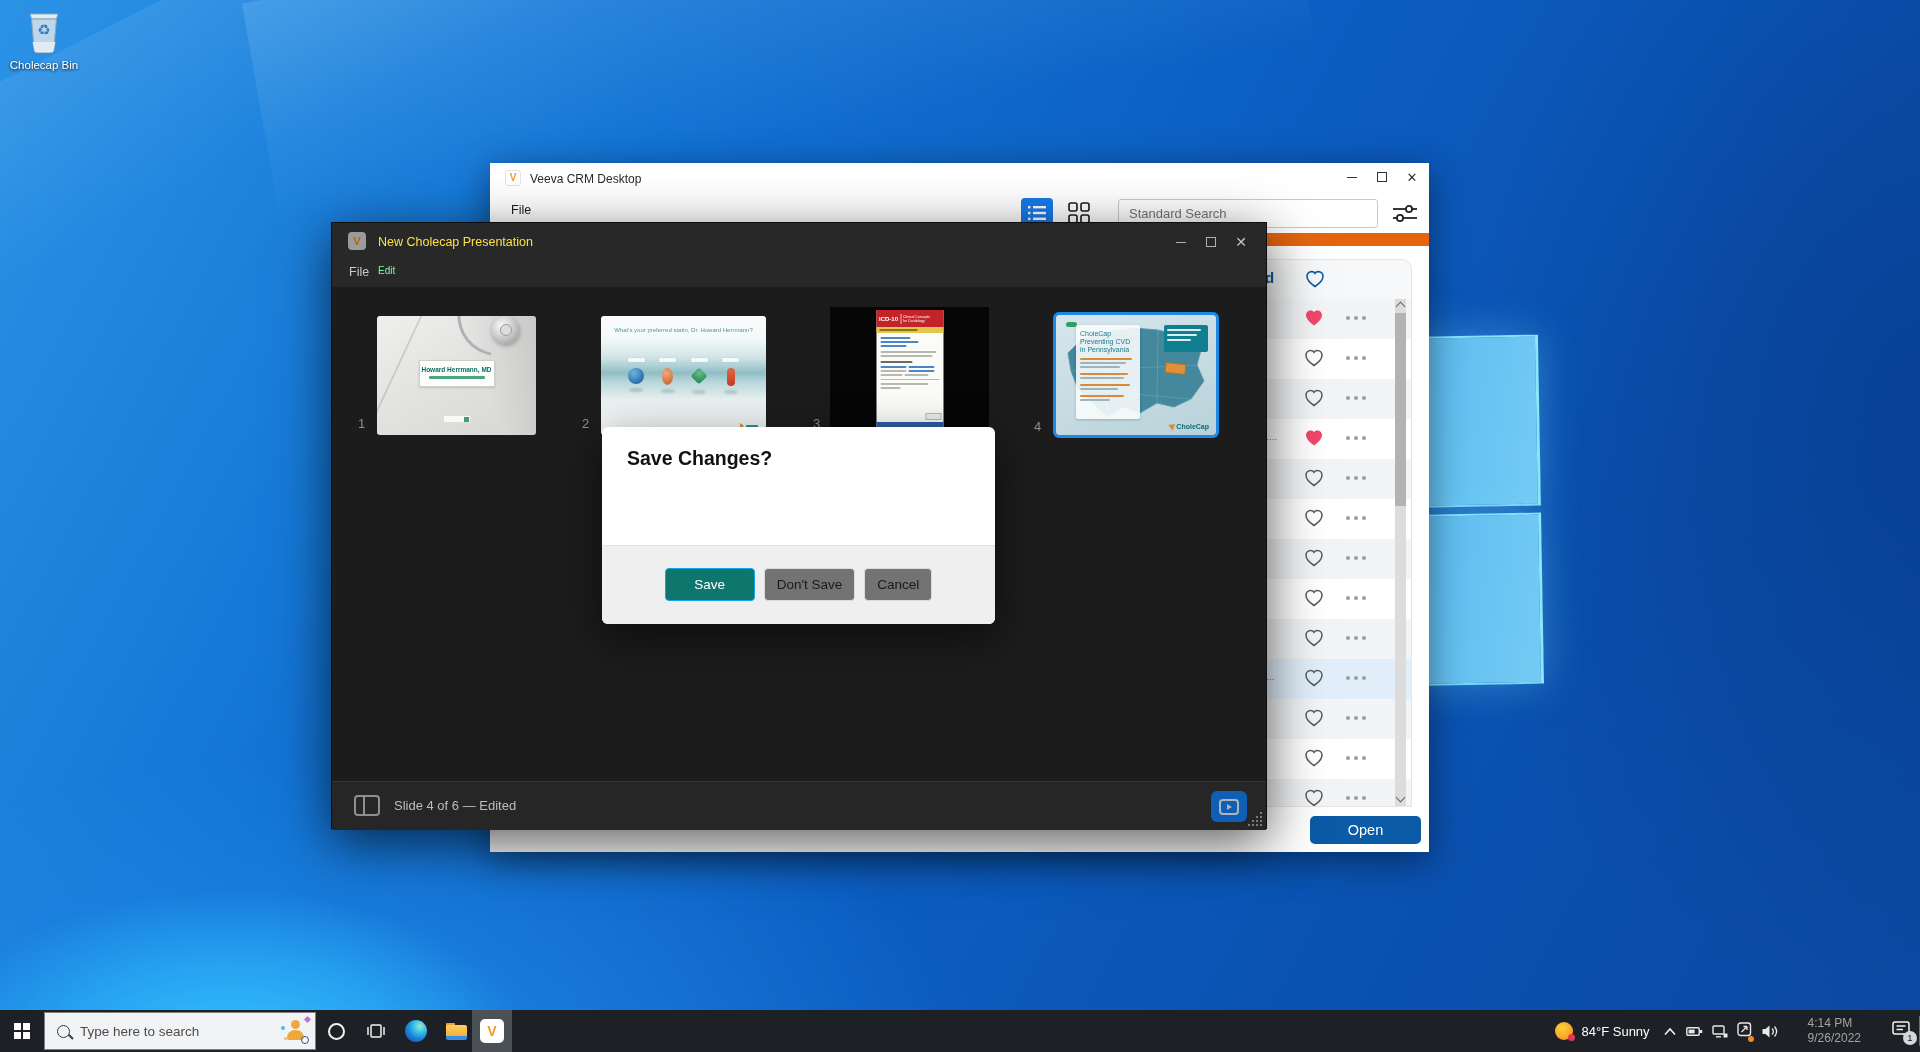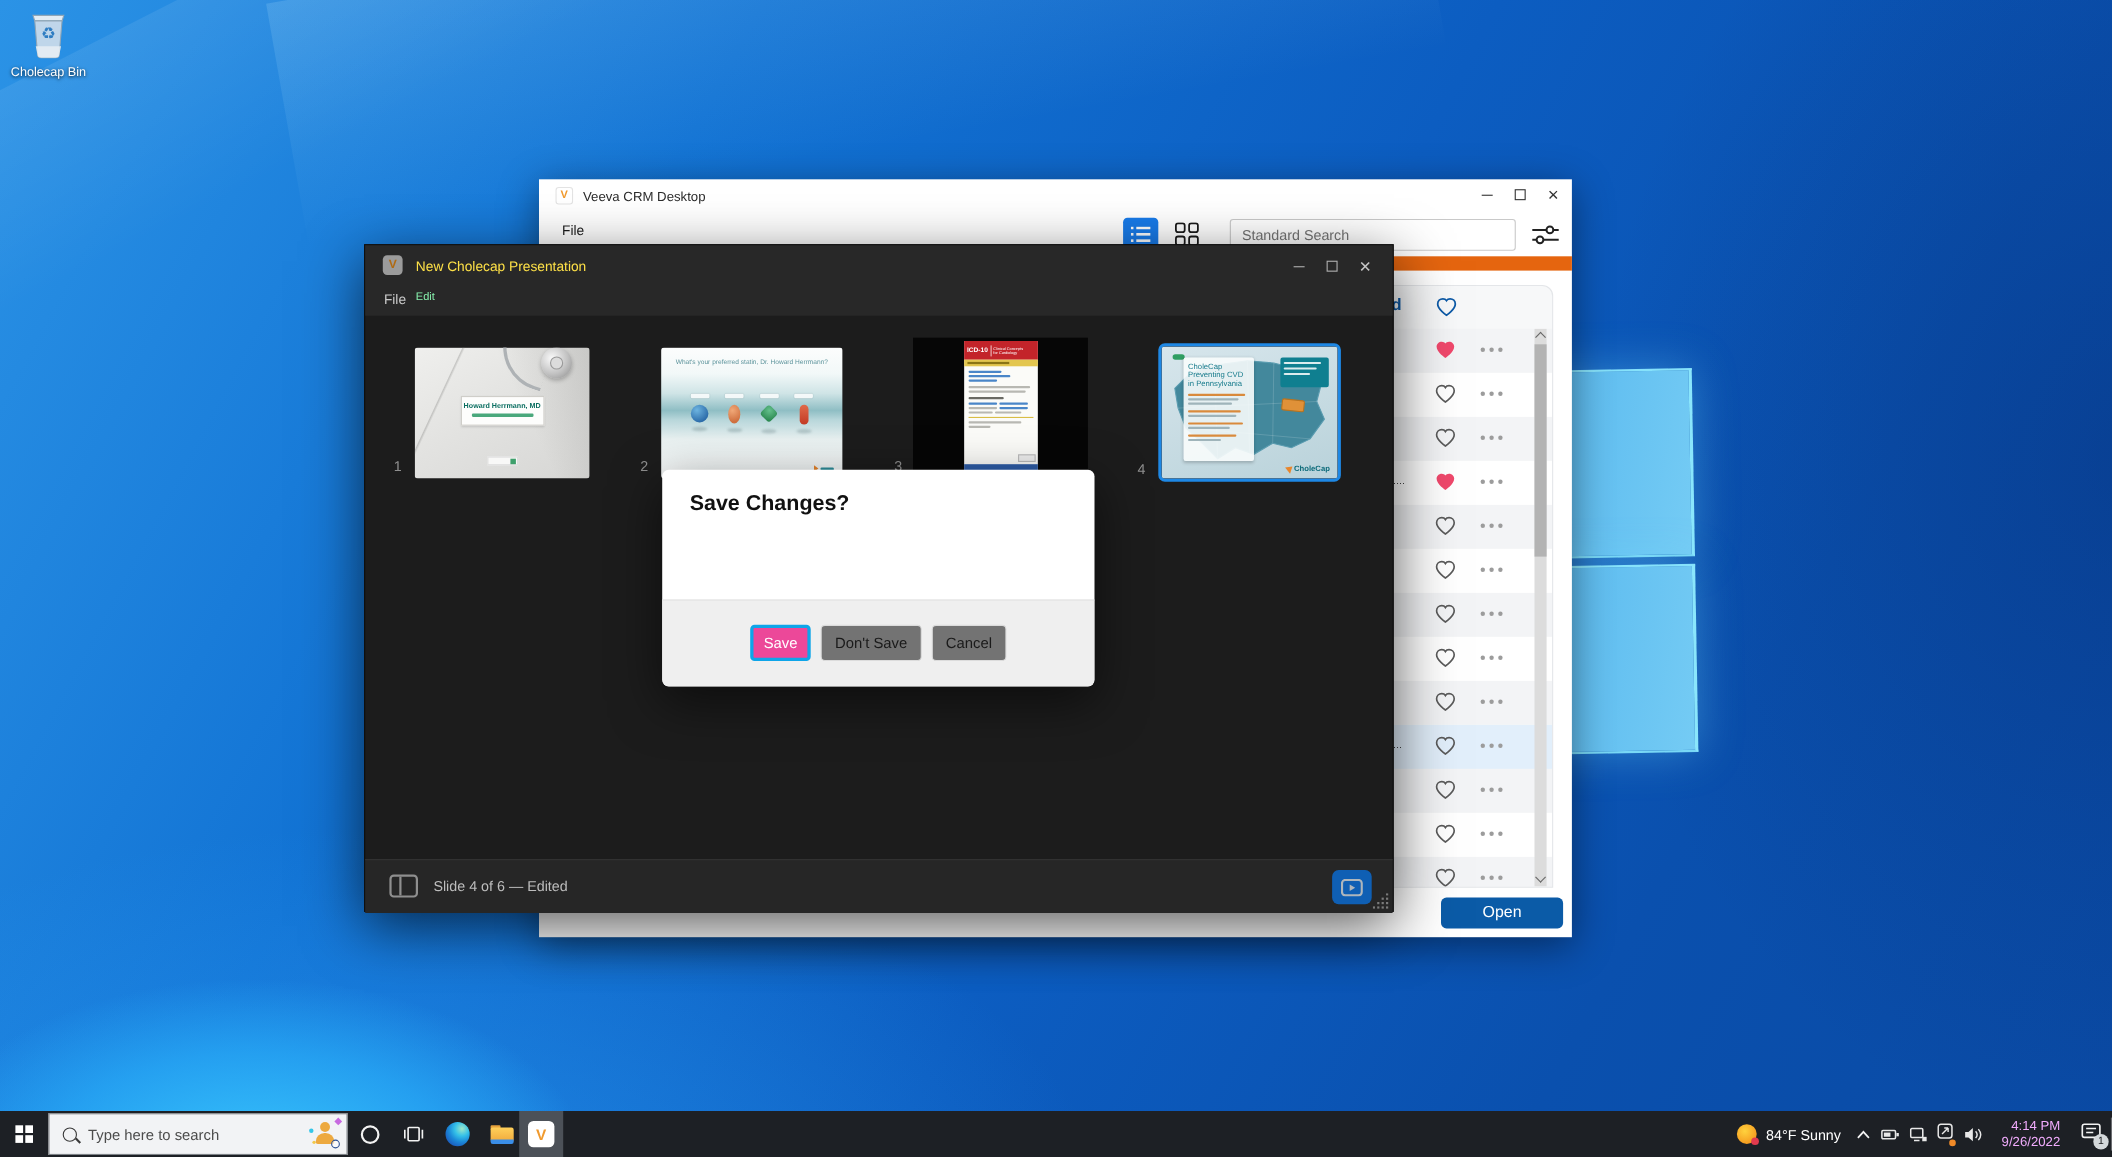--- a/index.html
+++ b/index.html
@@ -181,21 +181,21 @@
   #pstatus .grip { position:absolute; right:2px; bottom:2px; }
 
   
   #dlg { position:absolute; left:602px; top:427px; width:393px; height:197px; background:#fff; border-radius:6px; z-index:4;
     box-shadow:0 14px 45px rgba(0,0,0,.55); overflow:hidden; }
   #dlg .dt { position:absolute; left:25px; top:20px; font-size:19.5px; font-weight:bold; color:#111; }
   #dlg .dm { position:absolute; left:25px; top:57px; font-size:13.5px; color:#1a1a1a; }
   #dlg .dfoot { position:absolute; left:0; right:0; bottom:0; height:79px; background:#efefef; border-top:1px solid #e2e2e2;
     display:flex; justify-content:center; gap:9px; padding-top:22px; }
   #dlg button { height:33px; font-size:13.5px; font-family:inherit; border-radius:4px; }
-  #dlg .bsave { width:55px; background:#ec4899; color:#fff; border:3px solid #0ea5e9; }
+  #dlg .bsave { width:90px; background:#0f766e; color:#fff; border:1px solid #0ea5e9; }
   #dlg .bplain { background:#737373; border:1px solid #dcdcdc; color:#1a1a1a; padding:0 12px; }
 
   
   #tb { position:absolute; left:0; right:0; bottom:0; height:42px; background:#1d2025; z-index:10; }
   .tbtn { position:absolute; top:0; height:42px; display:flex; align-items:center; justify-content:center; }
   #tb-start { left:0; width:44px; }
   .winlogo { display:grid; grid-template-columns:7px 7px; grid-template-rows:7px 7px; gap:1.5px; }
   .winlogo i { background:#fff; display:block; }
   #tb-search { position:absolute; left:44px; top:2px; width:272px; height:38px; background:#f2f3f5; display:flex; align-items:center;
     border:1px solid #7e8287; }
@@ -223,21 +223,21 @@
     background:linear-gradient(180deg,#ffd05a,#f0a93c); }
   .folder .tray { position:absolute; left:0; bottom:0; width:21px; height:4px; background:#3a8ee8; border-radius:0 0 2px 2px; }
   #tb-veeva { left:472px; width:40px; background:#4c5158; }
   #tb-veeva .vic { width:24px; height:24px; background:#fff; border-radius:5px; font-weight:bold; color:#f09a2e; font-size:14px;
     text-align:center; line-height:24px; }
   #tray { position:absolute; right:6px; top:0; height:42px; display:flex; align-items:center; gap:9px; }
   #tray .sun { position:relative; width:18px; height:18px; }
   #tray .sun .s { position:absolute; inset:0; border-radius:50%; background:radial-gradient(circle at 40% 35%, #ffd23e, #f59a1e 75%); }
   #tray .sun .r { position:absolute; right:-2px; bottom:-1px; width:7px; height:7px; border-radius:50%; background:#e23a4e; }
   #tray .wtxt { color:#fff; font-size:13px; margin-right:4px; white-space:nowrap; }
-  #tray .clock { color:#f0abfc; font-size:12px; line-height:15px; text-align:right; margin:0 8px; }
+  #tray .clock { color:#a3a3a3; font-size:12px; line-height:15px; text-align:left; margin:0 20px; }
   #tray .notif { position:relative; width:24px; height:24px; }
   #tray .badge { position:absolute; right:-3px; bottom:-2px; width:14px; height:14px; border-radius:50%; background:#d4d8db;
     color:#15171a; font-size:9.5px; text-align:center; line-height:14px; }
   #showdesk { position:absolute; right:0; top:6px; bottom:6px; width:1px; background:rgba(255,255,255,.35); }
 </style>
 </head>
 <body>
 
 <div id="wall">
   <div class="beam" id="beam1"></div>

